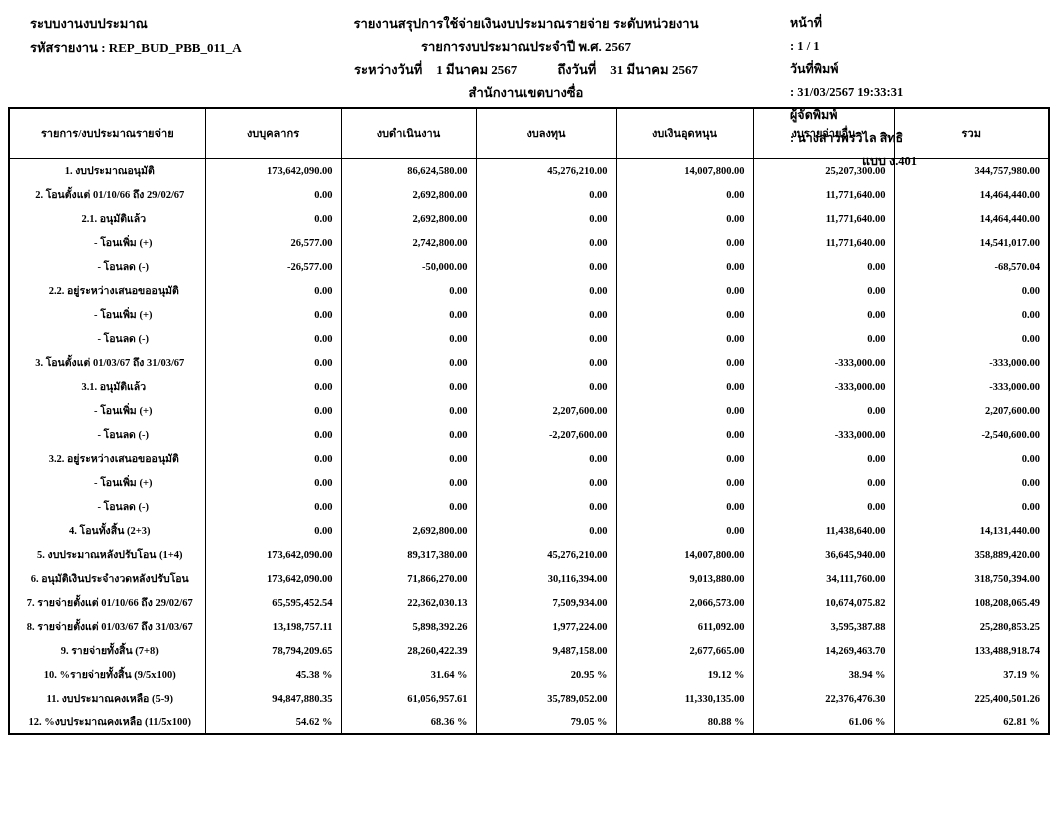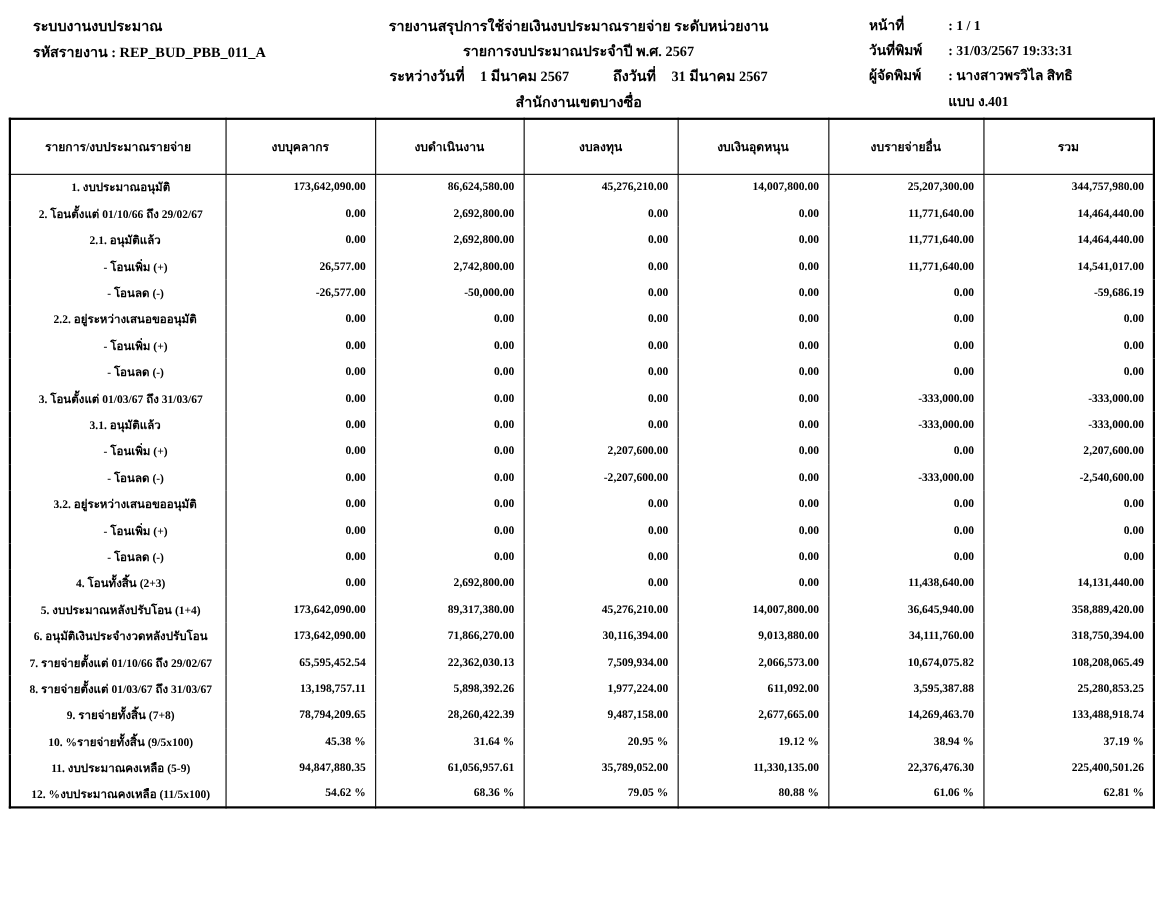--- a/index.html
+++ b/index.html
@@ -10,21 +10,21 @@
     color: #000;
     overflow: hidden;
   }
   .page { position: relative; width: 1056px; height: 816px; background: #fff; font-family: Liberation Serif, serif; }
 
   
   .rpt-header { position: absolute; top: 8px; left: 0; width: 1056px; height: 96px; font-weight: bold; }
   .hdr-left  { position: absolute; left: 30px; top: 4px; line-height: 24px; font-size: 13px; }
   .hdr-center{ position: absolute; left: 256px; top: 4px; width: 540px; text-align: center; line-height: 23px; font-size: 13px; }
   .hdr-right { position: absolute; left: 790px; top: 4px; font-size: 12.5px; line-height: 23px; }
-  .hdr-right .pair { display: flex; }
+  .hdr-right .pair { display: flex; flex-direction: column; }
   .hdr-right .k { width: 72px; }
   .hdr-right .form-line { padding-left: 72px; }
   .range-line span { display: inline-block; }
   .range-gap-s { width: 14px; }
   .range-gap-l { width: 40px; }
 
   
   .budget-table {
     position: absolute; left: 8px; top: 107px;
     width: 1040px;
@@ -152,21 +152,21 @@
           <td class="num">11,771,640.00</td>
           <td class="num">14,541,017.00</td>
         </tr>
         <tr>
           <td class="label indent-2">- โอนลด (-)</td>
           <td class="num">-26,577.00</td>
           <td class="num">-50,000.00</td>
           <td class="num">0.00</td>
           <td class="num">0.00</td>
           <td class="num">0.00</td>
-          <td class="num">-59,686.19</td>
+          <td class="num">-68,570.04</td>
         </tr>
         <tr>
           <td class="label indent-1">2.2. อยู่ระหว่างเสนอขออนุมัติ</td>
           <td class="num">0.00</td>
           <td class="num">0.00</td>
           <td class="num">0.00</td>
           <td class="num">0.00</td>
           <td class="num">0.00</td>
           <td class="num">0.00</td>
         </tr>

